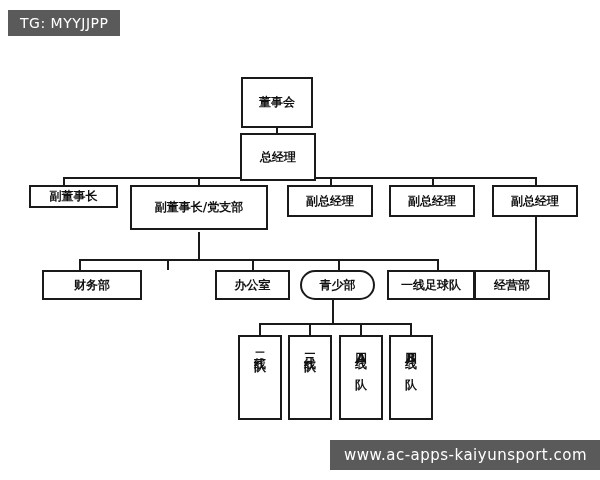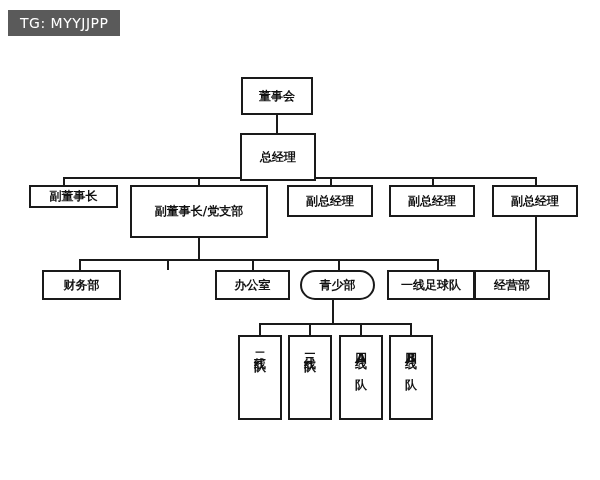--- a/index.html
+++ b/index.html
@@ -128,49 +128,49 @@
     <div class="ln v" style="left:332px; top:300px; height:23px;"></div>
 
     <div class="ln h" style="left:259px; top:323px; width:152px;"></div>
 
     <div class="ln v" style="left:259px; top:323px; height:12px;"></div>
     <div class="ln v" style="left:309px; top:323px; height:12px;"></div>
     <div class="ln v" style="left:360px; top:323px; height:12px;"></div>
     <div class="ln v" style="left:410px; top:323px; height:12px;"></div>
   </div>
 
-  <div class="node small" style="left:241px; top:77px; width:72px; height:38px;">
+  <div class="node small" style="left:241px; top:77px; width:72px; height:51px;">
     <span>董事会</span>
   </div>
 
   <div class="node small" style="left:240px; top:133px; width:76px; height:48px;">
     <span>总经理</span>
   </div>
 
   <div class="node small" style="left:29px; top:185px; width:89px; height:23px;">
     <span>副董事长</span>
   </div>
 
-  <div class="node multi" style="left:130px; top:185px; width:138px; height:53px; flex-direction:column;">
+  <div class="node multi" style="left:130px; top:185px; width:138px; height:45px; flex-direction:column;">
     <span>副董事长/党支部</span>
   </div>
 
   <div class="node small" style="left:287px; top:185px; width:86px; height:32px;">
     <span>副总经理</span>
   </div>
 
   <div class="node small" style="left:389px; top:185px; width:86px; height:32px;">
     <span>副总经理</span>
   </div>
 
   <div class="node small" style="left:492px; top:185px; width:86px; height:32px;">
     <span>副总经理</span>
   </div>
 
-  <div class="node dept" style="left:42px; top:270px; width:79px; height:30px;">
+  <div class="node dept" style="left:42px; top:270px; width:100px; height:30px;">
     <span>财务部</span>
   </div>
 
 
   <div class="node dept" style="left:215px; top:270px; width:75px; height:30px;">
     <span>办公室</span>
   </div>
 
   <div class="node dept" style="left:300px; top:270px; width:75px; height:30px;border-radius:15px;">
     <span>青少部</span>
@@ -197,14 +197,17 @@
   </div>
 
   <div class="node vertical" style="left:389px; top:335px; width:44px; height:85px;">
     <span class="vtext">四线B队</span>
   </div>
 
   <div class="watermark" id="wm-top">
     <span>TG: MYYJJPP</span>
   </div>
 
+  <div class="watermark" id="wm-bottom">
+    <span>www.ac-apps-kaiyunsport.com</span>
+  </div>
 
 </div>
 
 </body></html>

